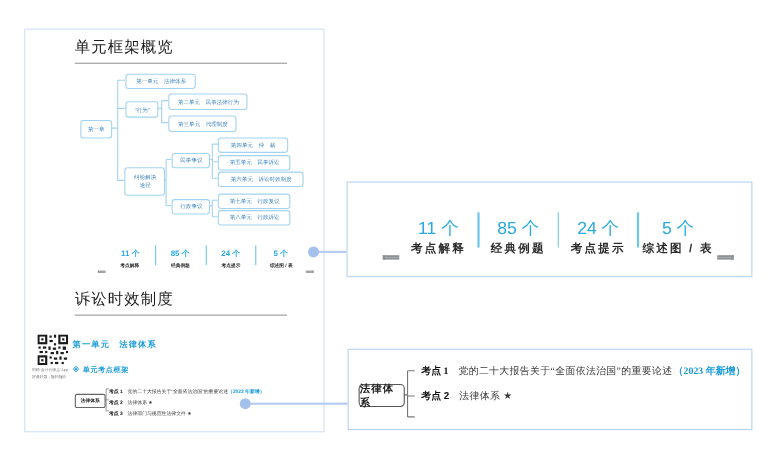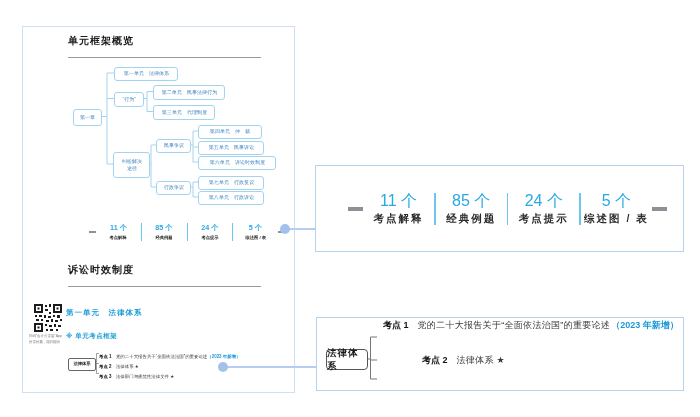--- a/index.html
+++ b/index.html
@@ -2,33 +2,33 @@
 <html><head>
 <meta charset="utf-8">
 <style>
   html,body{margin:0;padding:0;background:#fff;}
   .stage{position:relative;width:700px;height:417px;background:#fff;overflow:hidden;
          font-family:"Liberation Sans","DejaVu Sans",sans-serif;}
 
   
   .page{position:absolute;left:22px;top:26px;width:271px;height:365px;
         background:#fff;border:1px solid #cfe0f5;}
-  .sec-title{position:absolute;font-size:10px;font-weight:bold;color:#1b1b1b;letter-spacing:1px;white-space:nowrap;}
+  .sec-title{position:absolute;font-size:14px;font-weight:normal;color:#1b1b1b;letter-spacing:1px;white-space:nowrap;}
   .rule{position:absolute;height:1px;background:#9a9a9a;}
 
   
   .tbox{position:absolute;border:1px solid #a3d4ef;border-radius:3px;background:#fff;
         display:flex;align-items:center;justify-content:center;color:#4187c0;}
   .tbox>span{font-size:7px;transform:scale(.72);white-space:nowrap;display:block;}
   .tbox.two{flex-direction:column;justify-content:center;}
   .tbox.two>span{line-height:7px;}
   .tree-svg{position:absolute;left:0;top:0;pointer-events:none;}
 
   
-  .stats{display:flex;align-items:center;padding-left:16px;}
+  .stats{display:flex;align-items:flex-end;padding-left:16px;}
   .bracket{border:2px solid #8d9195;}
   .bracket.l{border-right:none;}
   .bracket.r{border-left:none;}
   .stat{flex:1;display:flex;flex-direction:column;align-items:center;justify-content:space-between;}
   .num{color:#29a9e1;white-space:nowrap;}
   .lbl{color:#2b2b2b;font-weight:bold;white-space:nowrap;}
   .vdiv{background:#6ec6ef;align-self:center;}
 
   .stats-sm{position:absolute;left:50px;top:189px;width:196px;height:32px;}
   .stats-sm .bracket{width:6px;border-width:1.5px;}
@@ -254,19 +254,19 @@
         </div>
       <div class="bracket r"></div>
     </div>
   </div>
 
   <div class="callout callout2">
     <svg class="tree-svg" width="366" height="72" viewBox="0 0 366 72">
       <path d="M50 41 H53.5 M53.5 19 V61 M53.5 19 H60 M53.5 42 H60 M53.5 61 H60" stroke="#777" stroke-width="1" fill="none"></path>
     </svg>
     <div class="kd-node">法律体系</div>
-    <div class="kd-row" style="top:0;">
+    <div class="kd-row" style="top:12px;font-family:Liberation Serif, serif;">
       <span class="r-label">考点 1</span><span class="r-text">党的二十大报告关于“全面依法治国”的重要论述</span><span class="r-tag">（2023 年新增）</span></div>
-    <div class="kd-row" style="top:35px;margin-left:39px;">
+    <div class="kd-row" style="top:35px;">
       <span class="r-label">考点 2</span><span class="r-text">法律体系 ★</span><span class="r-tag"></span></div>
   </div>
 
 </div>
 
 </body></html>

